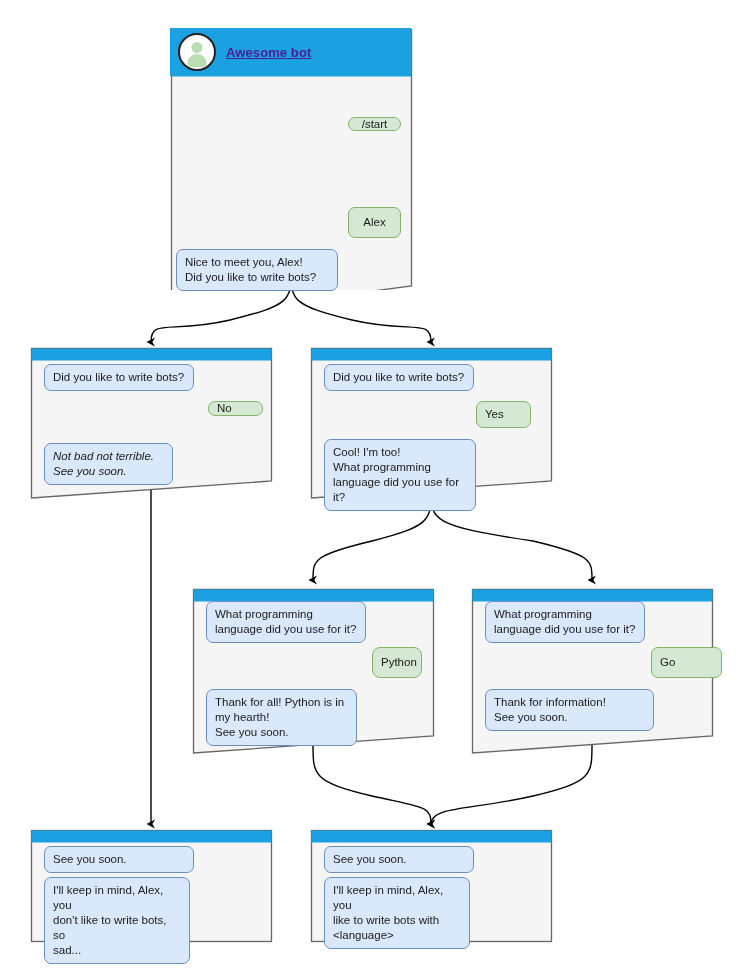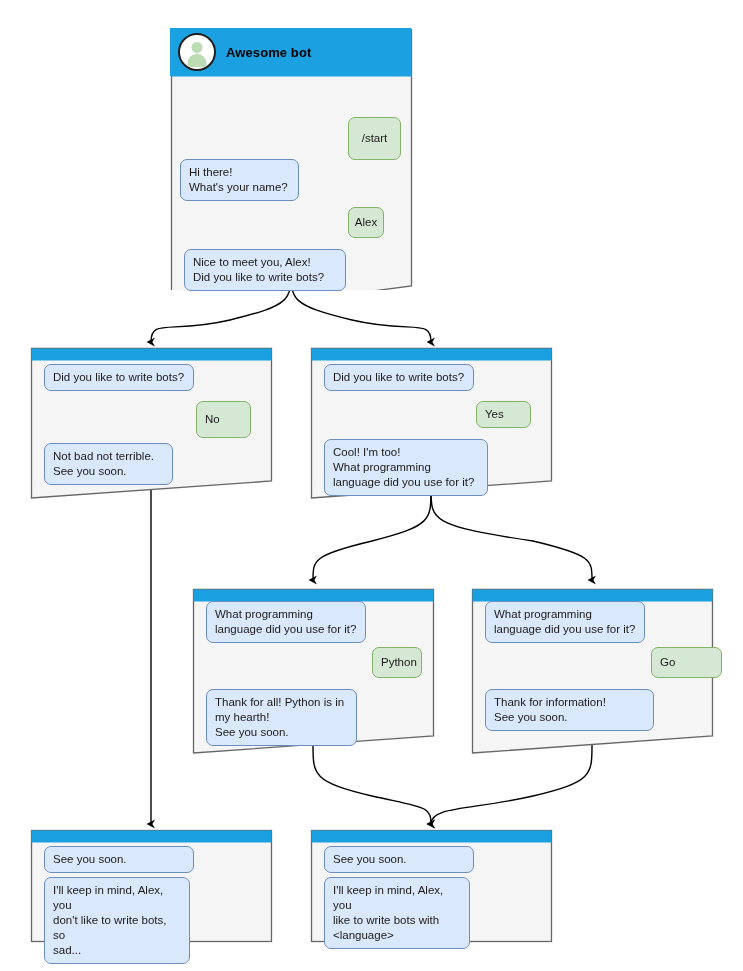--- a/index.html
+++ b/index.html
@@ -16,22 +16,23 @@
   .card-shape{position:absolute;left:0;top:0;}
 
   .hdr{
     position:absolute;left:0;top:0;
     background:#1ba1e2;
     box-sizing:border-box;
     display:flex;align-items:center;
     color:#ffffff;
   }
   .hdr-title{
-    font-size:13px;font-weight:bold;color:#000000;white-space:nowrap;
+    font-size:13px;font-weight:bold;color:#4c1d95;white-space:nowrap;
     letter-spacing:.1px;
+    text-decoration:underline;
   }
   .avatar{
     width:38px;height:38px;border-radius:50%;
     background:#ffffff;border:2px solid #1f1f1f;
     box-sizing:border-box;position:relative;flex:0 0 auto;
     margin-left:8px;margin-right:10px;
   }
   .avatar .head{
     position:absolute;left:50%;top:7px;transform:translateX(-50%);
     width:11px;height:11px;border-radius:50%;background:#bcdcb4;
@@ -90,65 +91,63 @@
       <rect x="1.5" y="1.5" width="240" height="47" fill="#1ba1e2"></rect>
     </svg>
     <div class="hdr" style="width:241px;height:48px;">
       <div class="avatar">
         <div class="head"></div>
           <div class="body"></div>
       </div>
       <div class="hdr-title">Awesome bot</div>
     </div>
     <div class="body-area" style="top:48px;width:241px;height:214px;">
-      <div class="bubble user" style="left:178px;top:41px;width:53px;height:43px;justify-content:center;">/start</div>
-      <div class="bubble bot" style="left:10px;top:83px;width:119px;">Hi there!
-What's your name?</div>
-      <div class="bubble user" style="left:178px;top:131px;width:36px;height:31px;justify-content:center;">Alex</div>
-      <div class="bubble bot" style="left:14px;top:173px;width:162px;">Nice to meet you, Alex!
+      <div class="bubble user" style="left:178px;top:41px;width:53px;height:14px;justify-content:center;">/start</div>
+      <div class="bubble user" style="left:178px;top:131px;width:53px;height:31px;justify-content:center;">Alex</div>
+      <div class="bubble bot" style="left:6px;top:173px;width:162px;">Nice to meet you, Alex!
 Did you like to write bots?</div>
     </div>
   </div>
 
   <div class="card" style="left:30px;top:347px;width:243px;height:143px;">
     <svg class="card-shape" width="243" height="152">
       <polygon points="1.5,1.5 241.5,1.5 241.5,134 1.5,151" fill="#f5f5f5" stroke="#666666" stroke-width="1.3"></polygon>
       <rect x="1.5" y="1.5" width="240" height="12" fill="#1ba1e2"></rect>
     </svg>
     <div class="body-area" style="top:13px;width:241px;height:130px;">
       <div class="bubble bot" style="left:14px;top:4px;width:150px;">Did you like to write bots?</div>
-      <div class="bubble user" style="left:166px;top:41px;width:55px;height:37px;">No</div>
-      <div class="bubble bot" style="left:14px;top:83px;width:129px;">Not bad not terrible.
+      <div class="bubble user" style="left:178px;top:41px;width:55px;height:15px;">No</div>
+      <div class="bubble bot" style="left:14px;top:83px;width:129px;font-style:italic;">Not bad not terrible.
 See you soon.</div>
     </div>
   </div>
 
   <div class="card" style="left:310px;top:347px;width:243px;height:143px;">
     <svg class="card-shape" width="243" height="152">
       <polygon points="1.5,1.5 241.5,1.5 241.5,134 1.5,151" fill="#f5f5f5" stroke="#666666" stroke-width="1.3"></polygon>
       <rect x="1.5" y="1.5" width="240" height="12" fill="#1ba1e2"></rect>
     </svg>
     <div class="body-area" style="top:13px;width:241px;height:130px;">
       <div class="bubble bot" style="left:14px;top:4px;width:150px;">Did you like to write bots?</div>
       <div class="bubble user" style="left:166px;top:41px;width:55px;height:27px;">Yes</div>
-      <div class="bubble bot" style="left:14px;top:79px;width:164px;">Cool! I'm too!
+      <div class="bubble bot" style="left:14px;top:79px;width:152px;">Cool! I'm too!
 What programming
 language did you use for it?</div>
     </div>
   </div>
 
   <div class="card" style="left:192px;top:588px;width:243px;height:157px;">
     <svg class="card-shape" width="243" height="166">
       <polygon points="1.5,1.5 241.5,1.5 241.5,148 1.5,165" fill="#f5f5f5" stroke="#666666" stroke-width="1.3"></polygon>
       <rect x="1.5" y="1.5" width="240" height="12" fill="#1ba1e2"></rect>
     </svg>
     <div class="body-area" style="top:13px;width:241px;height:144px;">
       <div class="bubble bot" style="left:14px;top:0px;width:160px;">What programming
 language did you use for it?</div>
-      <div class="bubble user" style="left:180px;top:46px;width:50px;height:31px;">Python</div>
+      <div class="bubble user" style="left:180px;top:46px;width:50px;height:31px;border-radius:8px;">Python</div>
       <div class="bubble bot" style="left:14px;top:88px;width:151px;">Thank for all! Python is in
 my hearth!
 See you soon.</div>
     </div>
   </div>
 
   <div class="card" style="left:471px;top:588px;width:243px;height:157px;">
     <svg class="card-shape" width="243" height="166">
       <polygon points="1.5,1.5 241.5,1.5 241.5,148 1.5,165" fill="#f5f5f5" stroke="#666666" stroke-width="1.3"></polygon>
       <rect x="1.5" y="1.5" width="240" height="12" fill="#1ba1e2"></rect>

